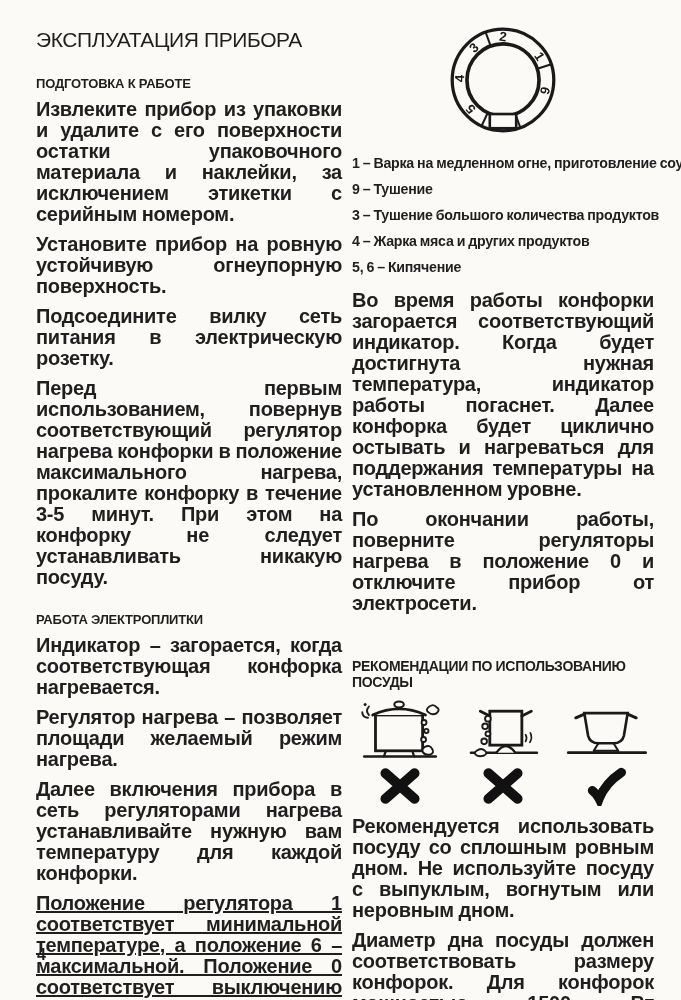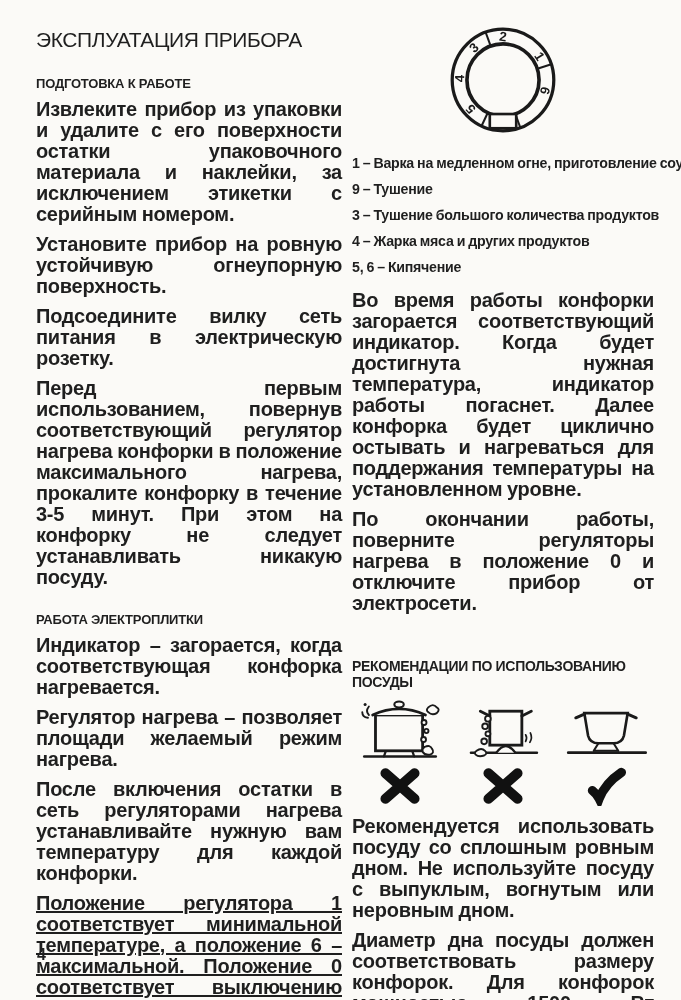--- a/index.html
+++ b/index.html
@@ -73,21 +73,21 @@
 
     <h2 class="sec">ПОДГОТОВКА К РАБОТЕ</h2>
     <p class="body">Извлеките прибор из упаковки и удалите с его поверхности остатки упаковочного материала и наклейки, за исключением этикетки с серийным номером.</p>
     <p class="body">Установите прибор на ровную устойчивую огнеупорную поверхность.</p>
     <p class="body">Подсоедините вилку сеть питания в электрическую розетку.</p>
     <p class="body">Перед первым использованием, повернув соответствующий регулятор нагрева конфорки в положение максимального нагрева, прокалите конфорку в течение 3-5 минут. При этом на конфорку не следует устанавливать никакую посуду.</p>
 
     <h2 class="sec gap-top">РАБОТА ЭЛЕКТРОПЛИТКИ</h2>
     <p class="body">Индикатор – загорается, когда соответствующая конфорка нагревается.</p>
     <p class="body">Регулятор нагрева – позволяет площади желаемый режим нагрева.</p>
-    <p class="body">После включения остатки в сеть регуляторами нагрева устанавливайте нужную вам температуру для каждой конфорки.</p>
+    <p class="body">Далее включения прибора в сеть регуляторами нагрева устанавливайте нужную вам температуру для каждой конфорки.</p>
     <p class="body">Положение регулятора 1 соответствует минимальной температуре, а положение 6 – максимальной. Положение 0 соответствует выключению конфорки.</p>
   </div>
 
   <div class="col-right">
 
     <div class="dial-fig">
       <svg width="118" height="128" viewBox="0 0 114 126">
         <g fill="none" stroke="#1a1a1a">
           <circle cx="57" cy="63" r="50" stroke-width="3.2"></circle>
           <circle cx="57" cy="63" r="35.5" stroke-width="3.6"></circle>

